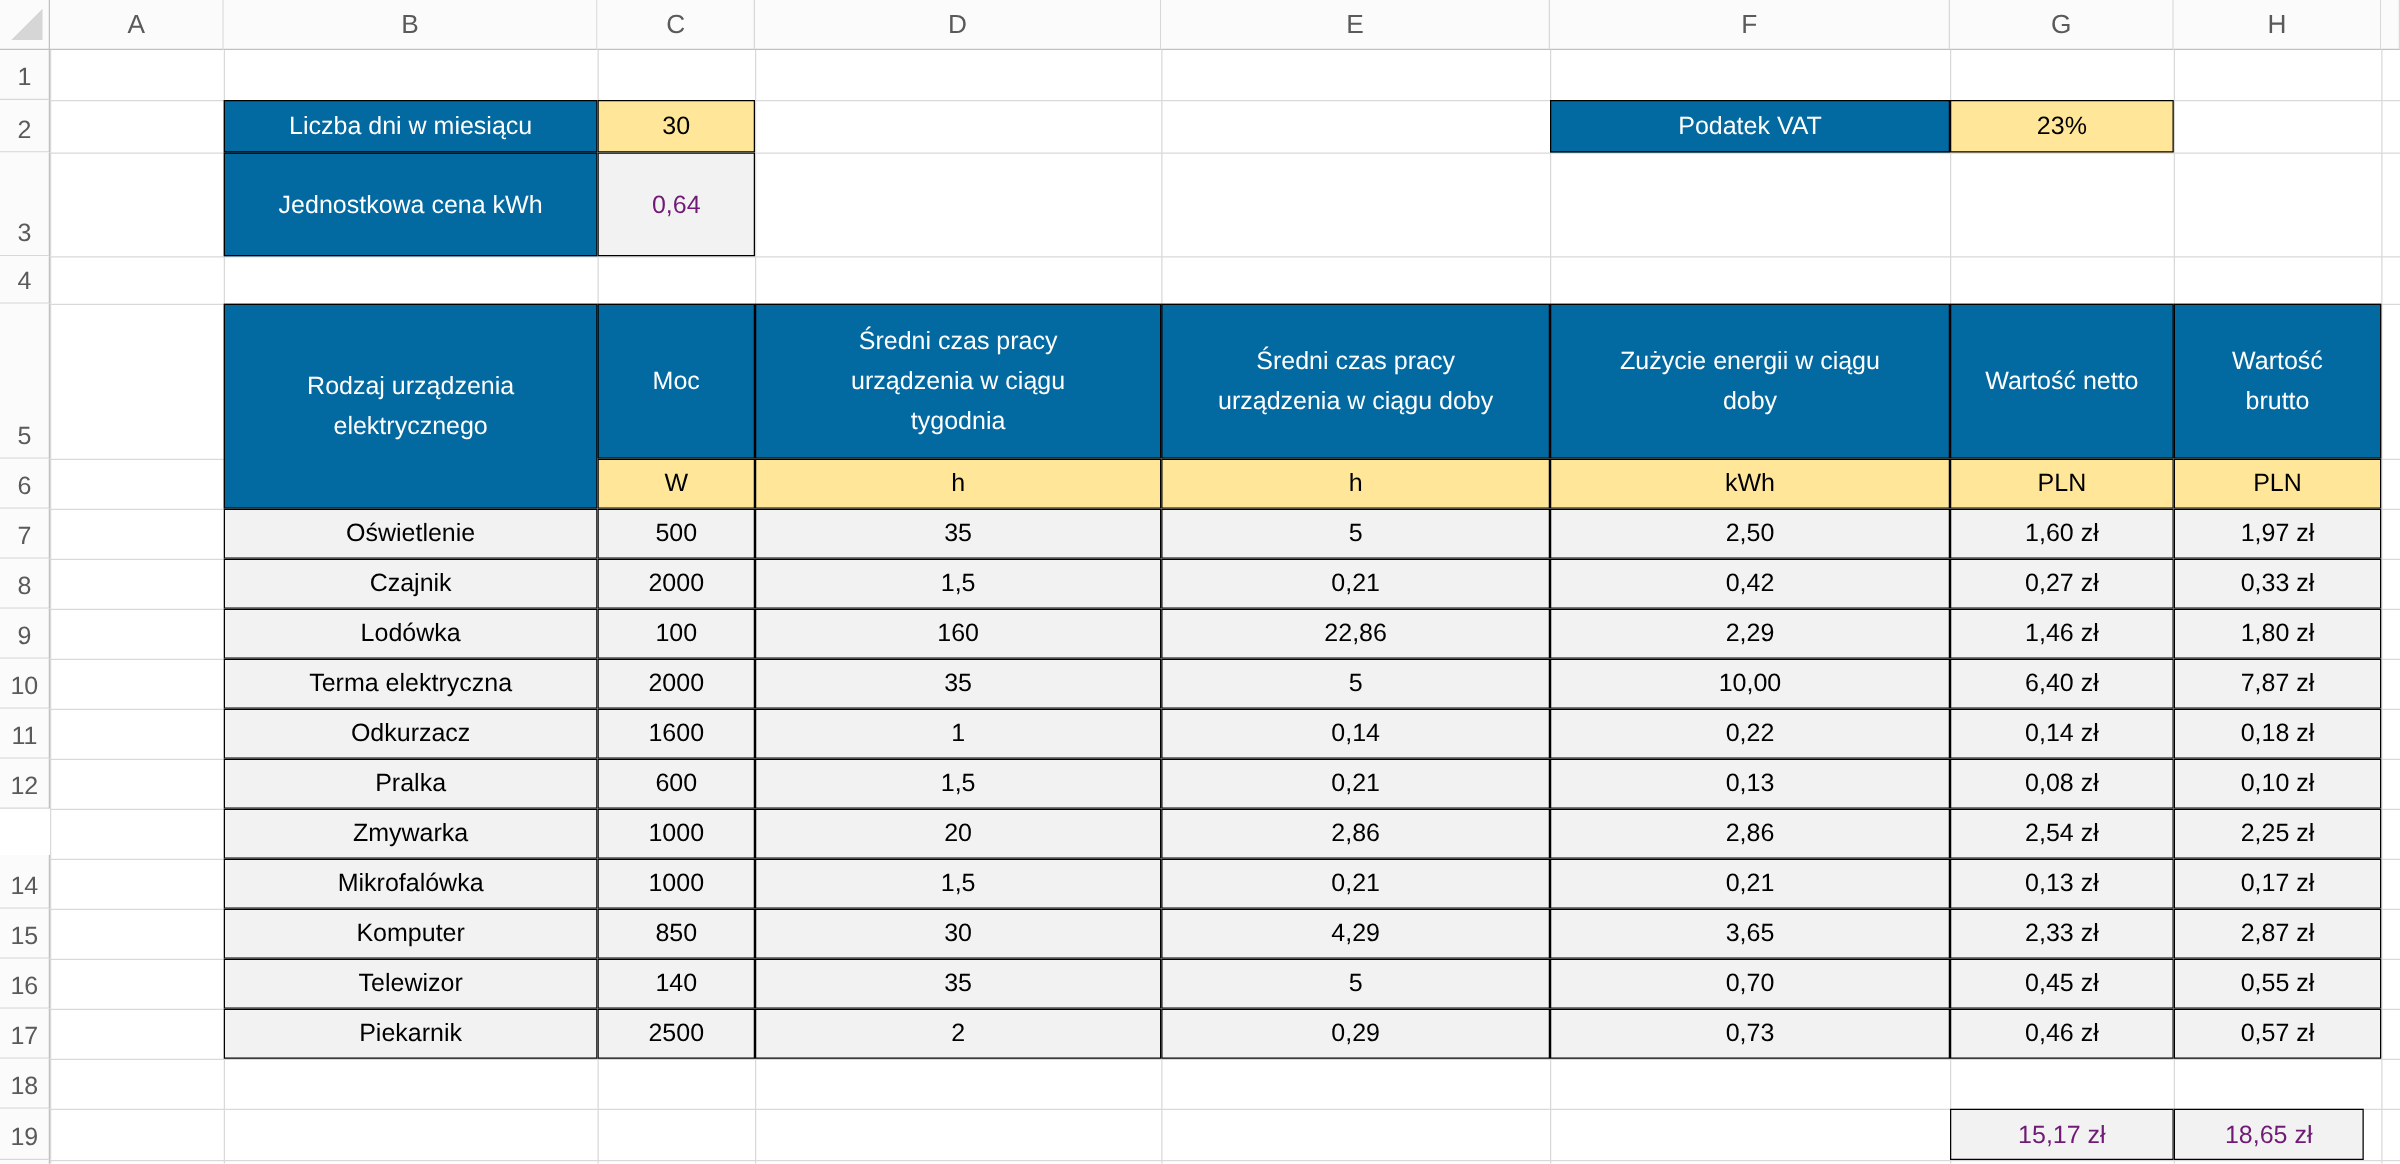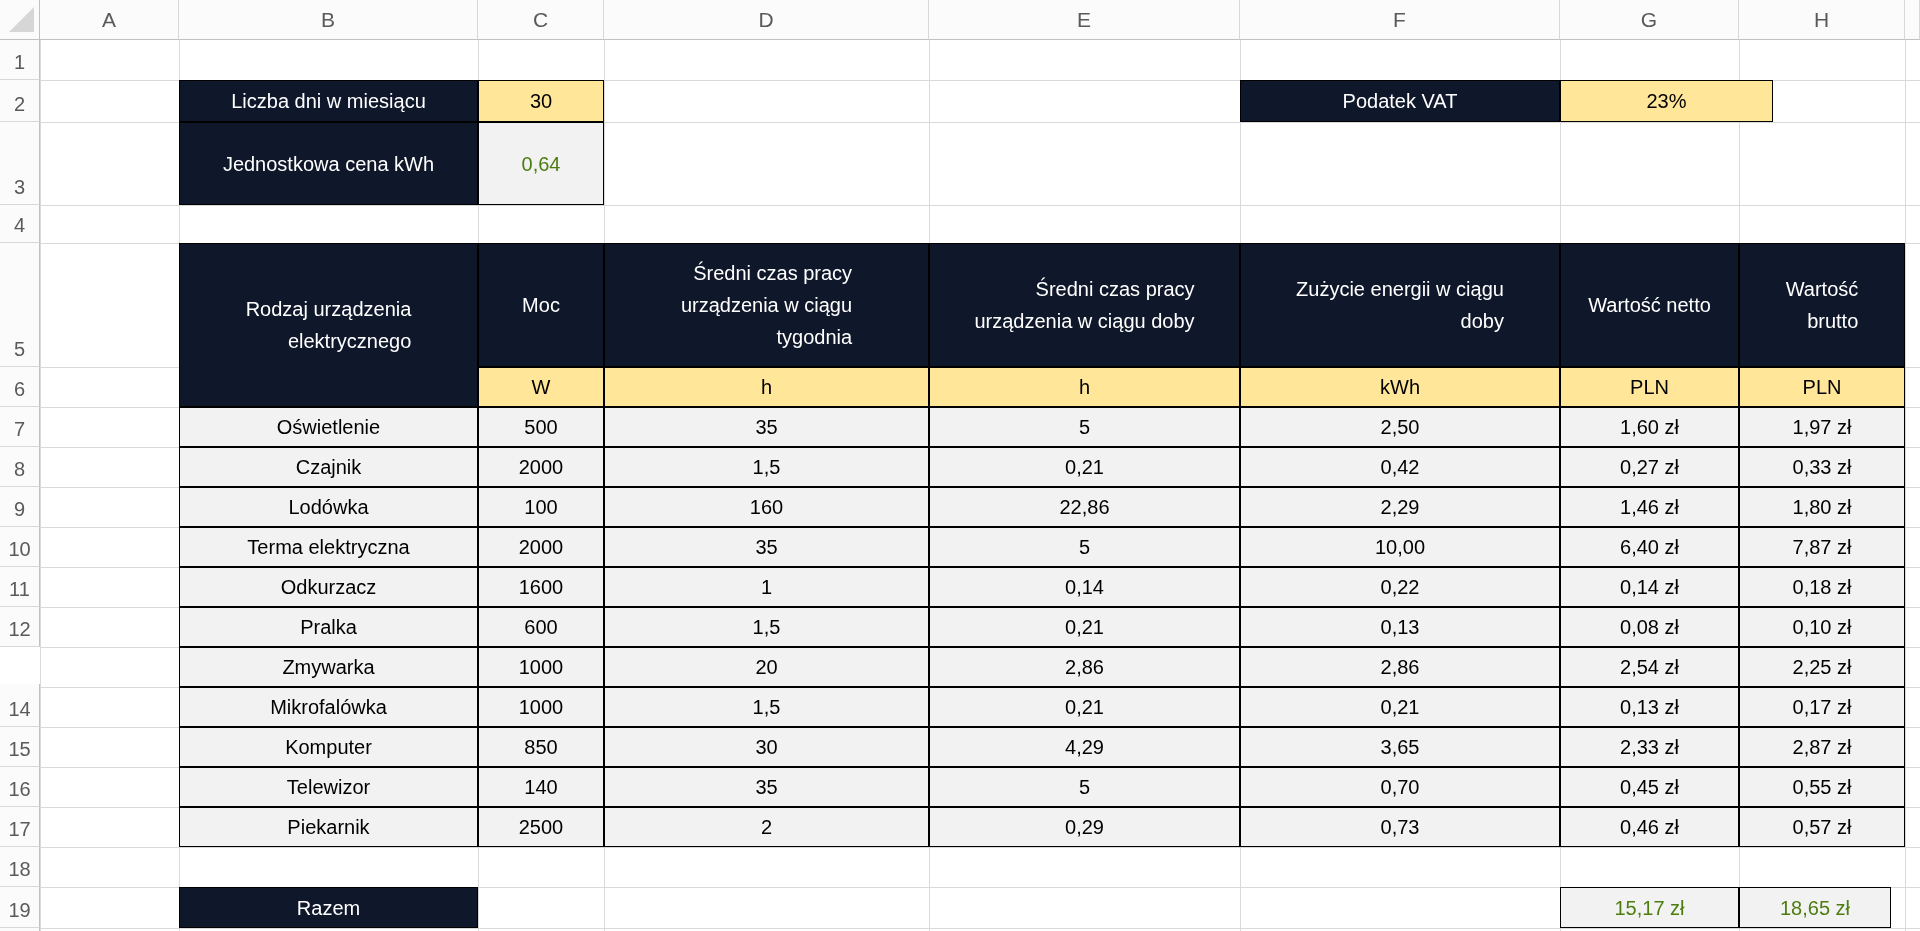--- a/index.html
+++ b/index.html
@@ -18,23 +18,23 @@
           font-size:20px;display:flex;align-items:flex-end;justify-content:center;
           padding-bottom:5px;z-index:3;}
   .corner{position:absolute;left:0;top:0;width:40px;height:40px;background:#FBFBFB;
           box-sizing:border-box;border-right:1px solid #C1C1C1;border-bottom:1px solid #C1C1C1;z-index:4;}
   .tri{position:absolute;right:5px;bottom:7px;width:0;height:0;
        border-left:25px solid transparent;border-bottom:25px solid #D6D6D6;}
   
   .cell{position:absolute;box-sizing:border-box;display:flex;align-items:center;
         justify-content:center;text-align:center;font-size:20px;z-index:2;
         border:1px solid #000;white-space:pre-line;line-height:1.6;}
-  .hblue{background:#0f172a;color:#fff;text-align:right;}
+  .hblue{background:#0369a1;color:#fff;}
   .hyellow{background:#FFE699;color:#000;}
-  .gcell{background:#F2F2F2;color:#4d7c0f;}
+  .gcell{background:#F2F2F2;color:#701a75;}
   
   .data-grid{position:absolute;left:179px;top:407px;width:1726px;height:440px;z-index:2;
              display:grid;grid-template-columns:299px 126px 325px 311px 320px 179px 166px;
              grid-auto-rows:40px;}
   .c{box-sizing:border-box;border:1px solid #000;background:#F2F2F2;display:flex;
      align-items:center;justify-content:center;font-size:20px;}
 </style>
 </head>
 <body>
 
@@ -102,21 +102,21 @@
   <div class="rowhdr" style="top:807px;height:40px">17</div>
   <div class="rowhdr" style="top:847px;height:40px">18</div>
   <div class="rowhdr" style="top:887px;height:41px">19</div>
   <div class="rowhdr" style="top:928px;height:3px"></div>
 
   <div class="cell hblue" style="left:179px;top:80px;width:299px;height:42px">Liczba dni w miesiącu</div>
   <div class="cell hyellow" style="left:478px;top:80px;width:126px;height:42px">30</div>
   <div class="cell hblue" style="left:179px;top:122px;width:299px;height:83px">Jednostkowa cena kWh</div>
   <div class="cell gcell" style="left:478px;top:122px;width:126px;height:83px">0,64</div>
   <div class="cell hblue" style="left:1240px;top:80px;width:320px;height:42px">Podatek VAT</div>
-  <div class="cell hyellow" style="left:1560px;top:80px;width:213px;height:42px">23%</div>
+  <div class="cell hyellow" style="left:1560px;top:80px;width:179px;height:42px">23%</div>
 
   <div class="cell hblue" style="left:179px;top:243px;width:299px;height:164px">Rodzaj urządzenia
 elektrycznego</div>
   <div class="cell hblue" style="left:478px;top:243px;width:126px;height:124px">Moc</div>
   <div class="cell hblue" style="left:604px;top:243px;width:325px;height:124px">Średni czas pracy
 urządzenia w ciągu
 tygodnia</div>
   <div class="cell hblue" style="left:929px;top:243px;width:311px;height:124px">Średni czas pracy
 urządzenia w ciągu doby</div>
   <div class="cell hblue" style="left:1240px;top:243px;width:320px;height:124px">Zużycie energii w ciągu
@@ -205,17 +205,16 @@
       <div class="c">0,55 zł</div>
     <div class="c">Piekarnik</div>
       <div class="c">2500</div>
       <div class="c">2</div>
       <div class="c">0,29</div>
       <div class="c">0,73</div>
       <div class="c">0,46 zł</div>
       <div class="c">0,57 zł</div>
   </div>
 
-  <div class="cell hblue" style="left:179px;top:887px;width:299px;height:41px">Razem</div>
   <div class="cell gcell" style="left:1560px;top:887px;width:179px;height:41px">15,17 zł</div>
   <div class="cell gcell" style="left:1739px;top:887px;width:152px;height:41px">18,65 zł</div>
 
 </div>
 
 </body></html>

